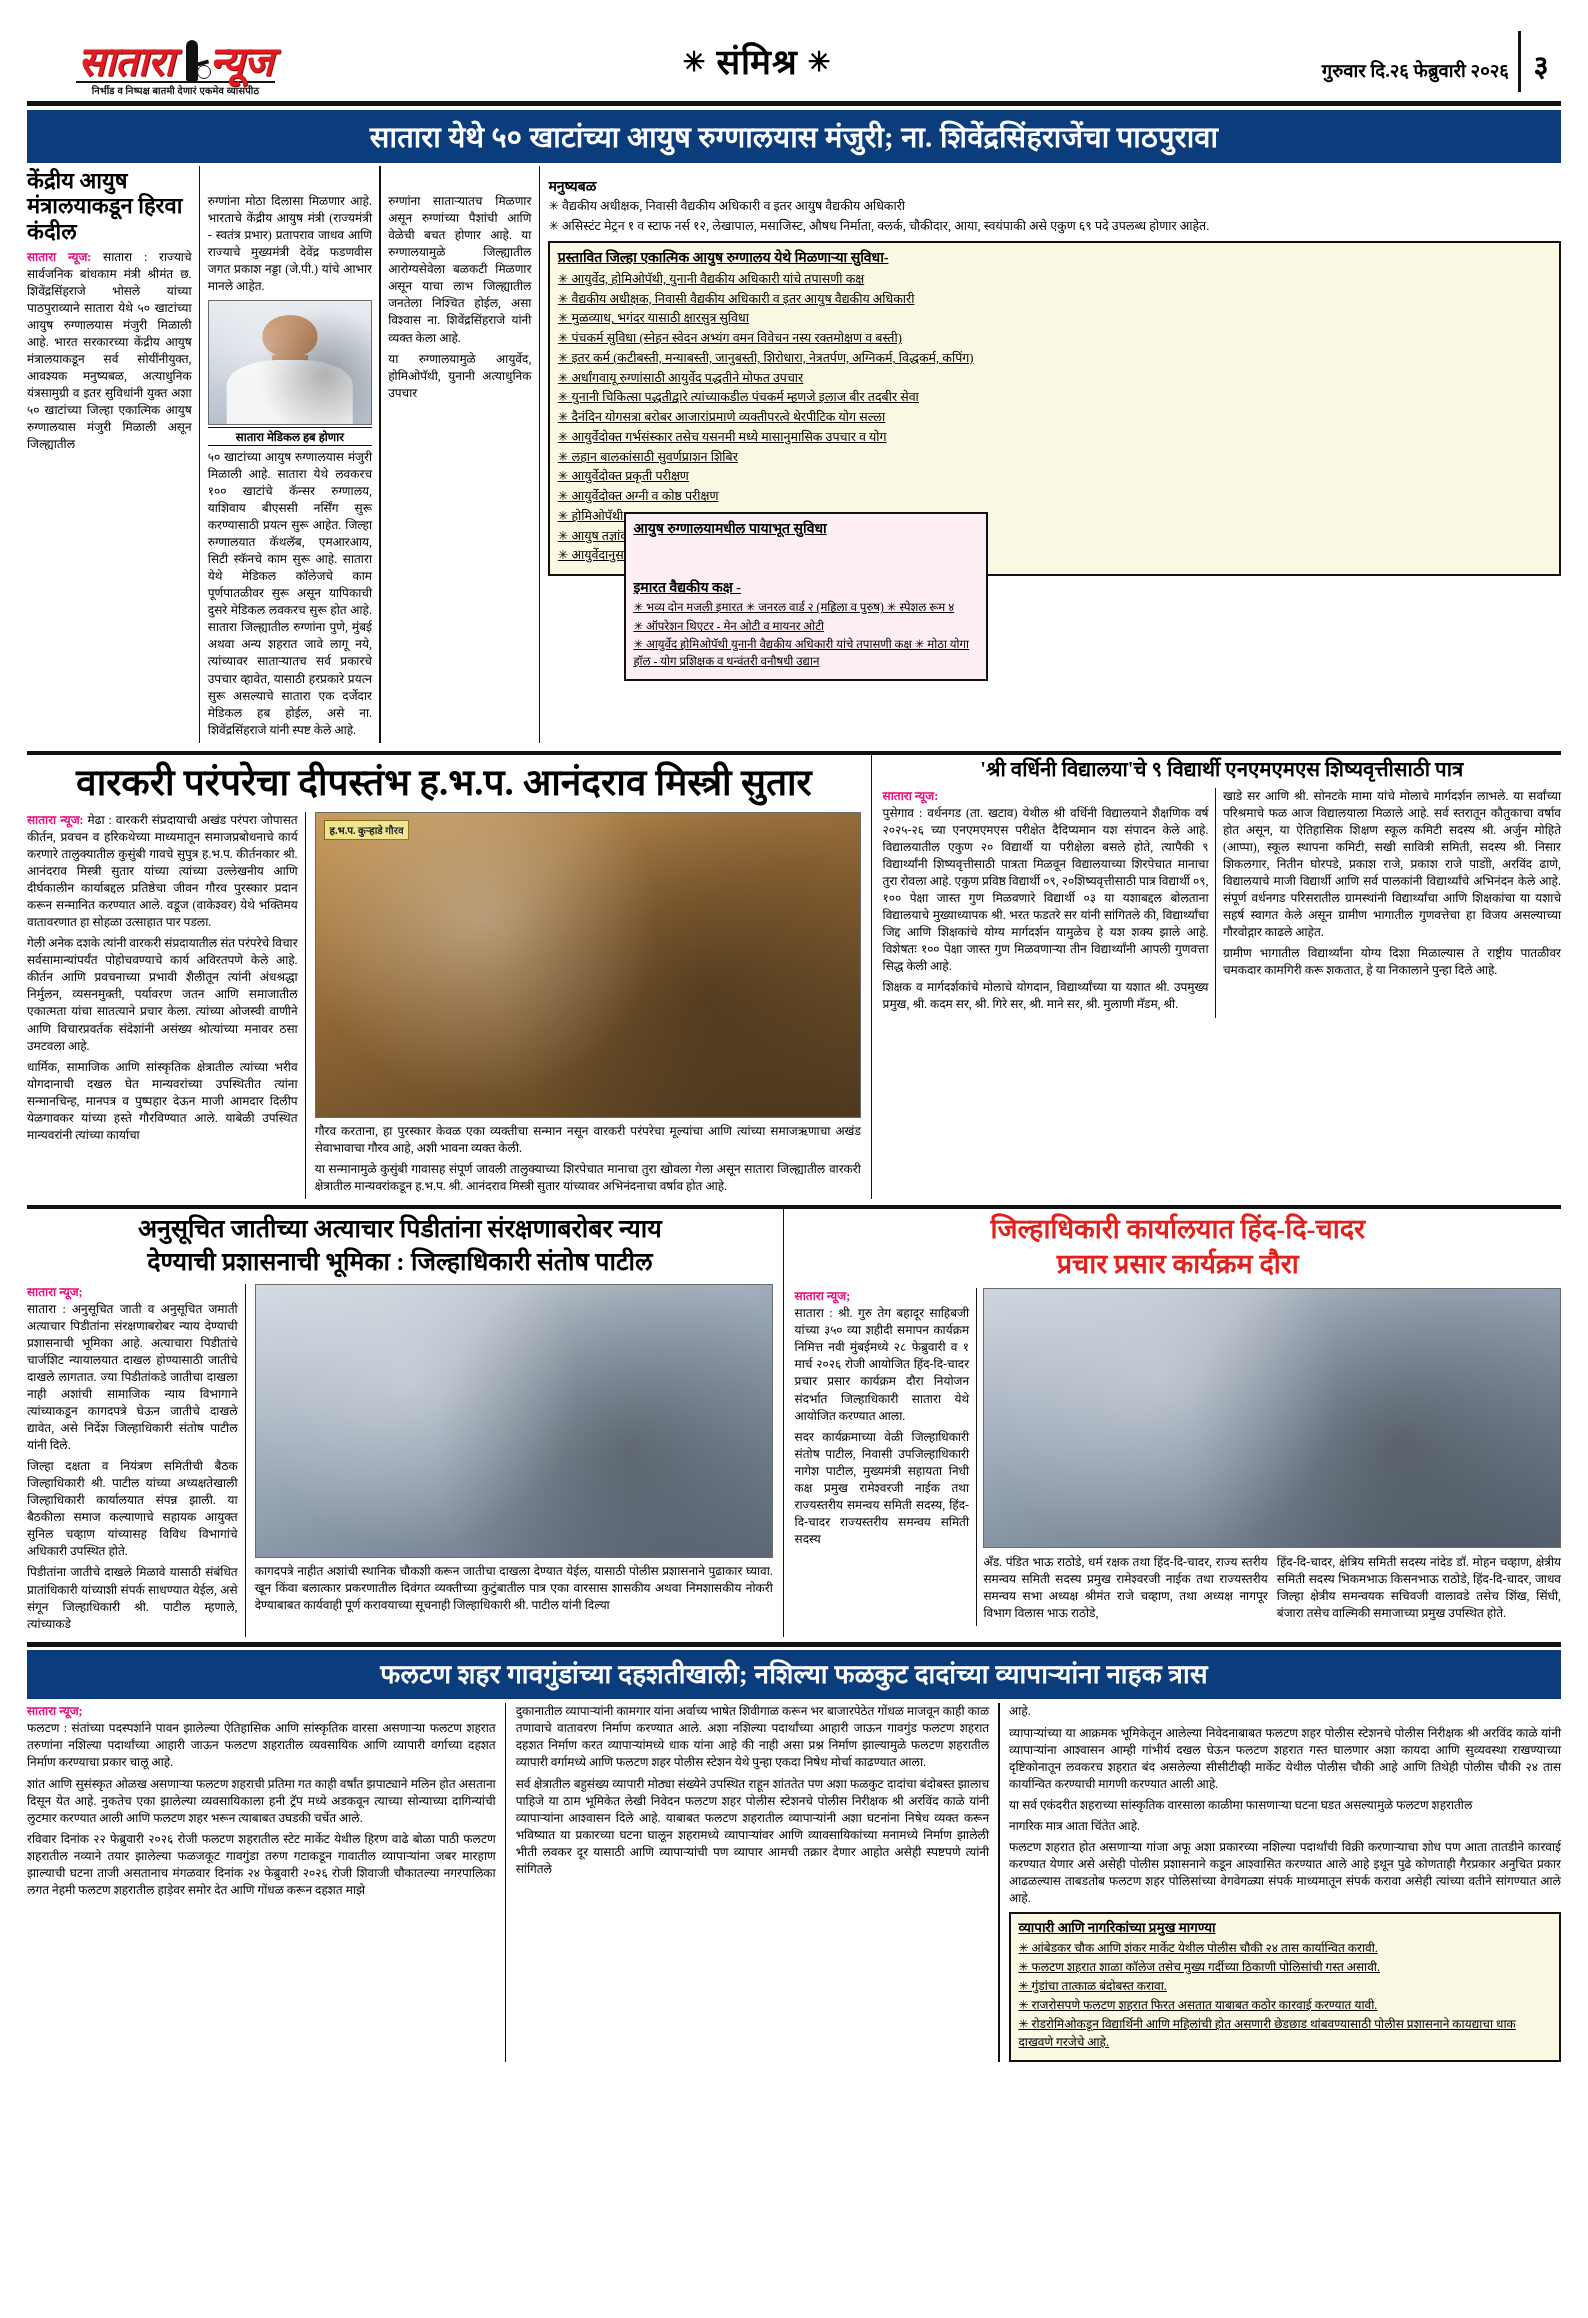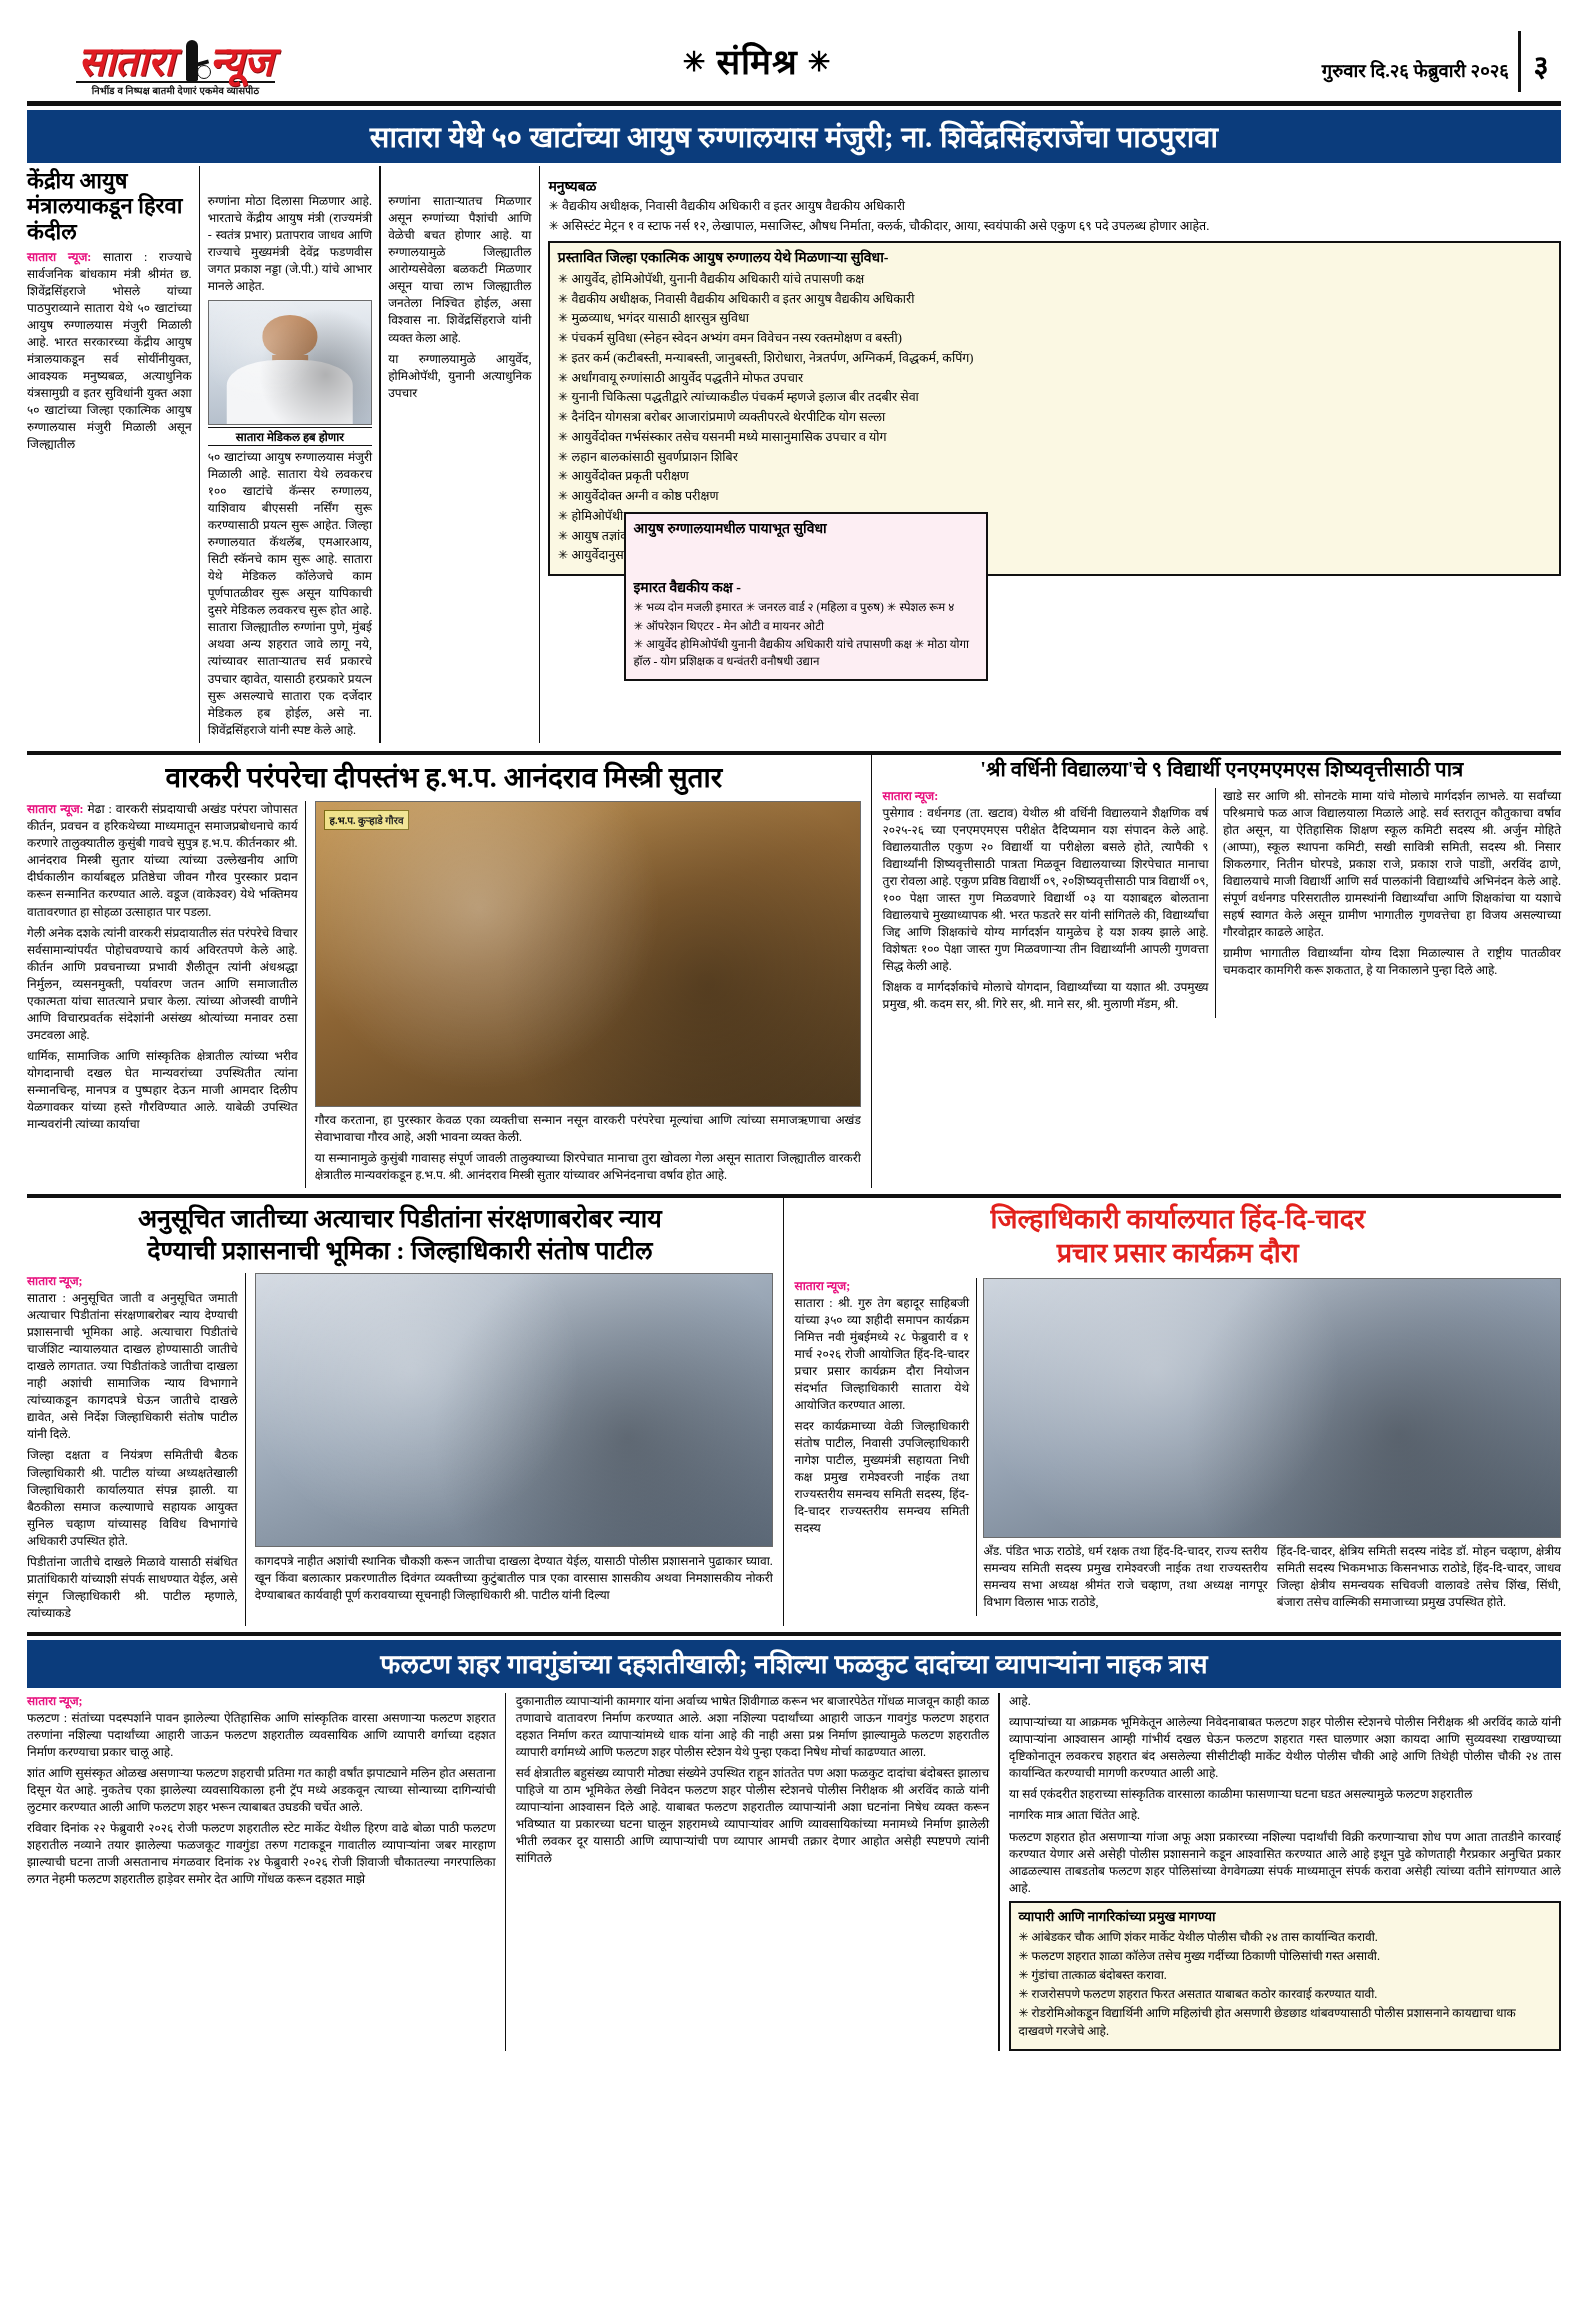--- a/index.html
+++ b/index.html
@@ -75,40 +75,40 @@
     font-size:29px; letter-spacing:0.2px;
     padding:6px 0 8.8px;
     margin-top:3.7px;
   }
   .banner-blue.small{ font-size:26px; padding:5.1px 0 7.4px; }
 
   
   .hr-thick{ height:4.2px;background:#111;margin:5.6px 0 0; }
   .sec-head{
     text-align:center;font-weight:bold;line-height:1.18;
-    font-size:28px; padding:5.6px 0 2.8px;
+    font-size:37px; padding:5.6px 0 2.8px;
   }
   .sec-head.sm{ font-size:24px;}
   .sec-head.red{ color:#e2211c; font-size:27px;}
   .byline{ color:#e8127f;font-weight:bold;font-size:12px; }
 
   .col-text{
     font-size:12px; line-height:1.42; text-align:justify;
     hyphens:auto;
   }
   .col-text p{ margin-bottom:4.2px; }
 
   
   .cols{ display:flex; }
   .cols > .col{ position:relative; }
   .vline{ width:1.4px; background:#111; }
 
   
   .box{
-    border:2.3px solid #111; padding:6px 7.4px 7.4px;
+    border:2.3px solid #111; padding:6px 7.4px 7.4px;text-decoration:underline;
   }
   .box.cream{ background:#fbf8e3; }
   .box.pink{ background:#fdeef3; }
   .box-title{ font-weight:bold;font-size:14px;margin-bottom:3.2px; line-height:1.25;}
   .box-list{ font-size:12.5px; line-height:1.47; }
   .box-list div{ margin-bottom:1.4px;}
 
   .photo{
     background:linear-gradient(160deg,#6f7f96 0%,#93a2b4 40%,#5c6b80 100%);
     position:relative; overflow:hidden;

